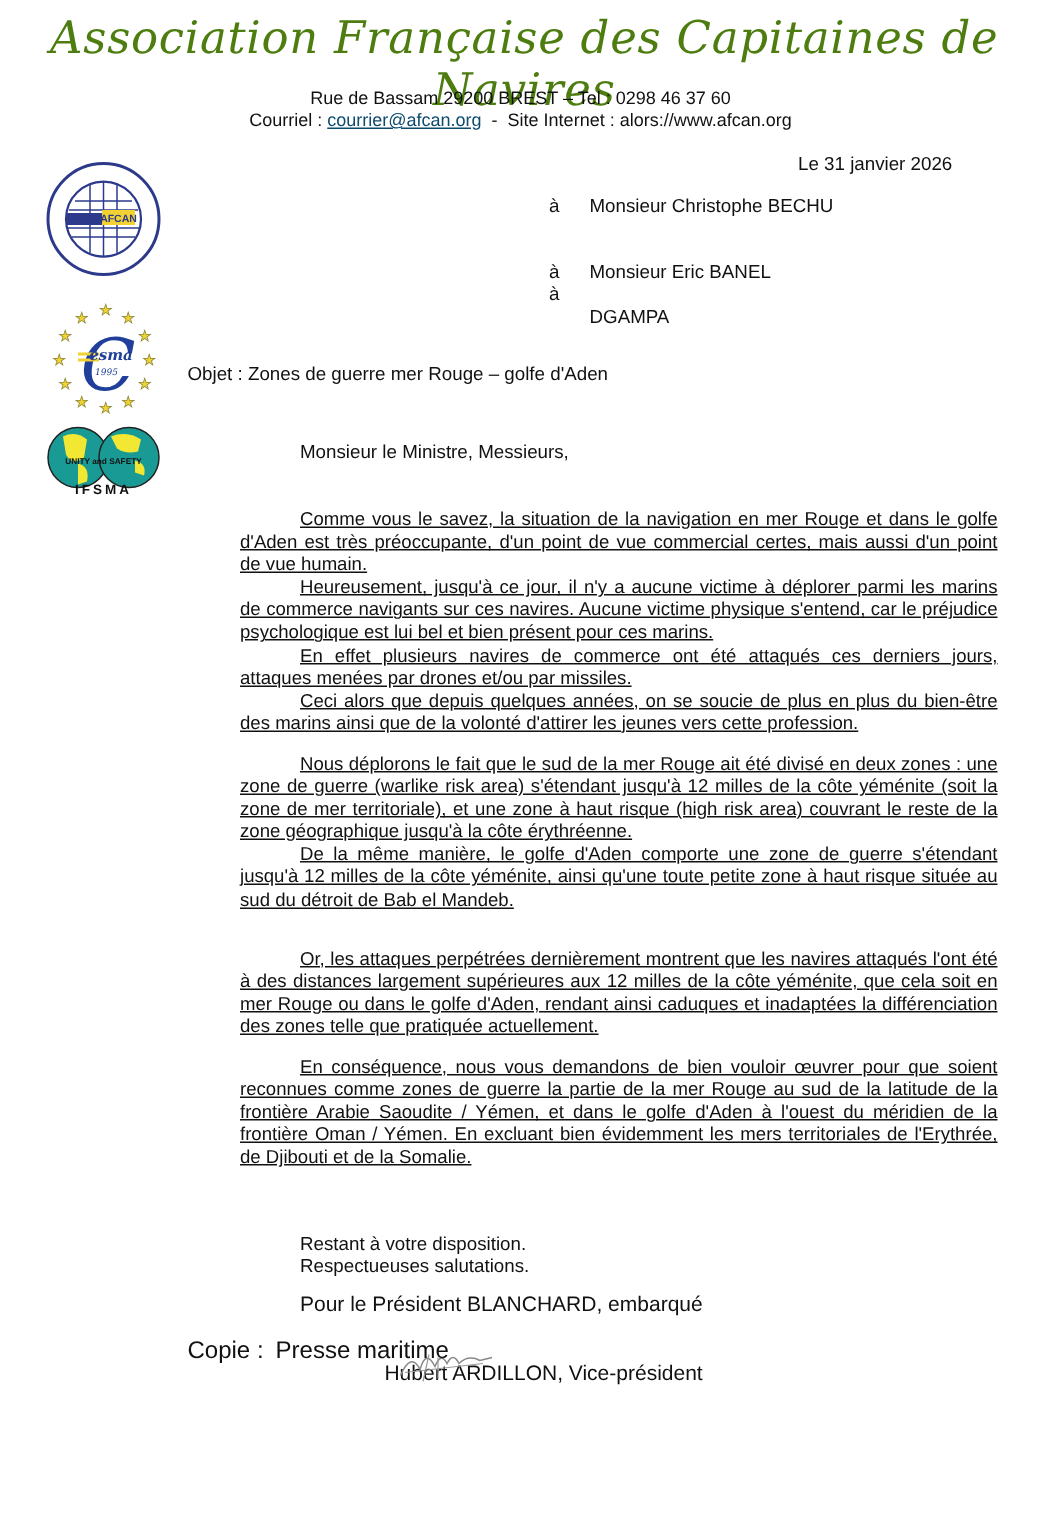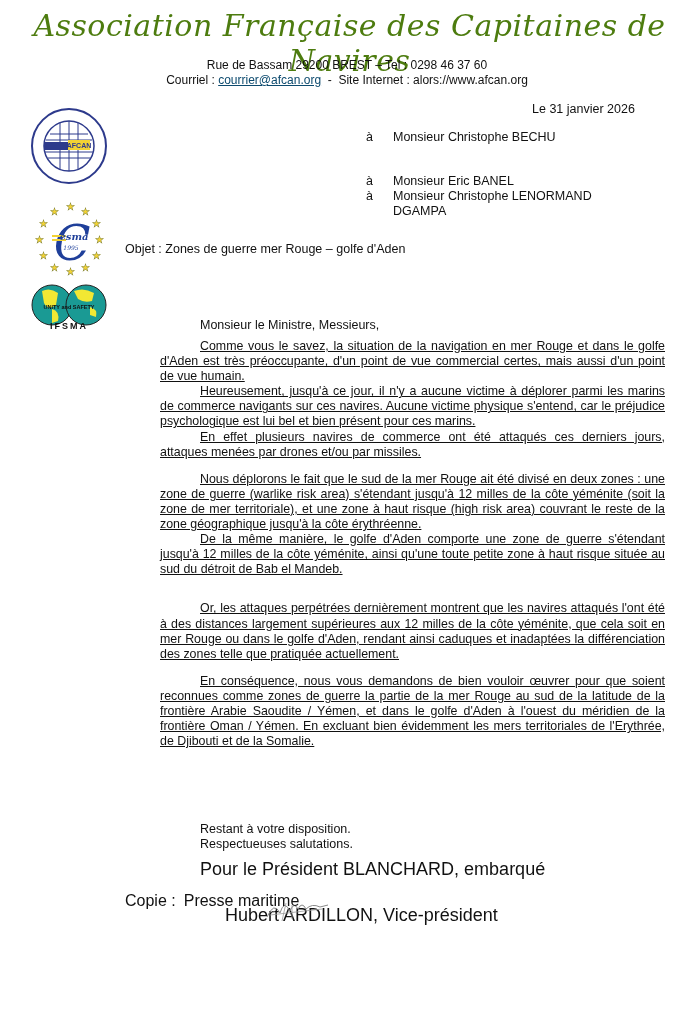--- a/index.html
+++ b/index.html
@@ -9,26 +9,26 @@
   .title { left: 0; width: 699px; top: 8px; text-align: center;
            font-family: "DejaVu Serif", serif; font-style: italic; font-size: 30px;
            letter-spacing: 0.5px; color: #4d7c0f; font-weight: normal; }
   .addr { left: 0; width: 694px; text-align: center; font-size: 12px; line-height: 15px; }
   .addr a { color: #0c4a6e; text-decoration: underline; text-align: center; }
   .date { left: 532px; top: 102px; font-size: 12.5px; }
   .recip { left: 366px; font-size: 12.5px; line-height: 15px; }
   .recip .row { display: flex; }
   .recip .a { width: 27px; }
   .objet { left: 125px; top: 242px; font-size: 12.5px; }
-  .salut { left: 200px; top: 318px; font-size: 12.5px; }
+  .salut { left: 200px; top: 294px; font-size: 12.5px; }
   .body { left: 160px; width: 505px; font-size: 12.4px; line-height: 15.1px; text-align: justify; }
   .body p { margin: 0; text-indent: 40px; text-decoration: underline; }
   .body .gap { height: 12px; }
   .closing { left: 200px; font-size: 12.5px; line-height: 15px; }
-  .sign { left: 200px; font-size: 18px; line-height: 15px; }
+  .sign { left: 200px; font-size: 14px; line-height: 15px; text-align: right; }
   .copie { left: 125px; top: 892px; font-size: 16px; }
   .copie span + span { margin-left: 8px; }
   .logo { left: 30px; }
 </style>
 </head>
 <body>
 
 <div class="abs title">Association Française des Capitaines de Navires</div>
 <div class="abs addr" style="top:58px;">Rue de Bassam  29200 BREST – Tel : 0298 46 37 60</div>
 <div class="abs addr" style="top:73px;">
@@ -102,36 +102,36 @@
       <span class="a"></span>
     </div>
 </div>
 <div class="abs recip" style="top:174px;">
   <div class="row">
       <span class="a">à</span>
       <span>Monsieur Eric BANEL</span>
     </div>
   <div class="row">
       <span class="a">à</span>
-      <span>Monsieur Christophe LENORMAND</span>
     </div>
   <div class="row">
       <span class="a"></span>
       <span>DGAMPA</span>
     </div>
 </div>
 
 <div class="abs objet">Objet : Zones de guerre mer Rouge – golfe d'Aden</div>
 
 <div class="abs salut">Monsieur le Ministre, Messieurs,</div>
 
 <div class="abs body" style="top:339px;">
   <p>Comme vous le savez, la situation de la navigation en mer Rouge et dans le golfe d'Aden est très préoccupante, d'un point de vue commercial certes, mais aussi d'un point de vue humain.</p>
   <p>Heureusement, jusqu'à ce jour, il n'y a aucune victime à déplorer parmi les marins de commerce navigants sur ces navires. Aucune victime physique s'entend, car le préjudice psychologique est lui bel et bien présent pour ces marins.</p>
   <p>En effet plusieurs navires de commerce ont été attaqués ces derniers jours, attaques menées par drones et/ou par missiles.</p>
+  <p>Ceci alors que depuis quelques années, on se soucie de plus en plus du bien-être des marins ainsi que de la volonté d'attirer les jeunes vers cette profession.</p>
   <div class="gap"></div>
   <p>Nous déplorons le fait que le sud de la mer Rouge ait été divisé en deux zones : une zone de guerre (warlike risk area) s'étendant jusqu'à 12 milles de la côte yéménite (soit la zone de mer territoriale), et une zone à haut risque (high risk area) couvrant le reste de la zone géographique jusqu'à la côte érythréenne.</p>
   <p>De la même manière, le golfe d'Aden comporte une zone de guerre s'étendant jusqu'à 12 milles de la côte yéménite, ainsi qu'une toute petite zone à haut risque située au sud du détroit de Bab el Mandeb.</p>
   <div class="gap"></div>
   <div class="gap"></div>
   <p>Or, les attaques perpétrées dernièrement montrent que les navires attaqués l'ont été à des distances largement supérieures aux 12 milles de la côte yéménite, que cela soit en mer Rouge ou dans le golfe d'Aden, rendant ainsi caduques et inadaptées la différenciation des zones telle que pratiquée actuellement.</p>
   <div class="gap"></div>
   <p>En conséquence, nous vous demandons de bien vouloir œuvrer pour que soient reconnues comme zones de guerre la partie de la mer Rouge au sud de la latitude de la frontière Arabie Saoudite / Yémen, et dans le golfe d'Aden à l'ouest du méridien de la frontière Oman / Yémen. En excluant bien évidemment les mers territoriales de l'Erythrée, de Djibouti et de la Somalie.</p>
 </div>
 

